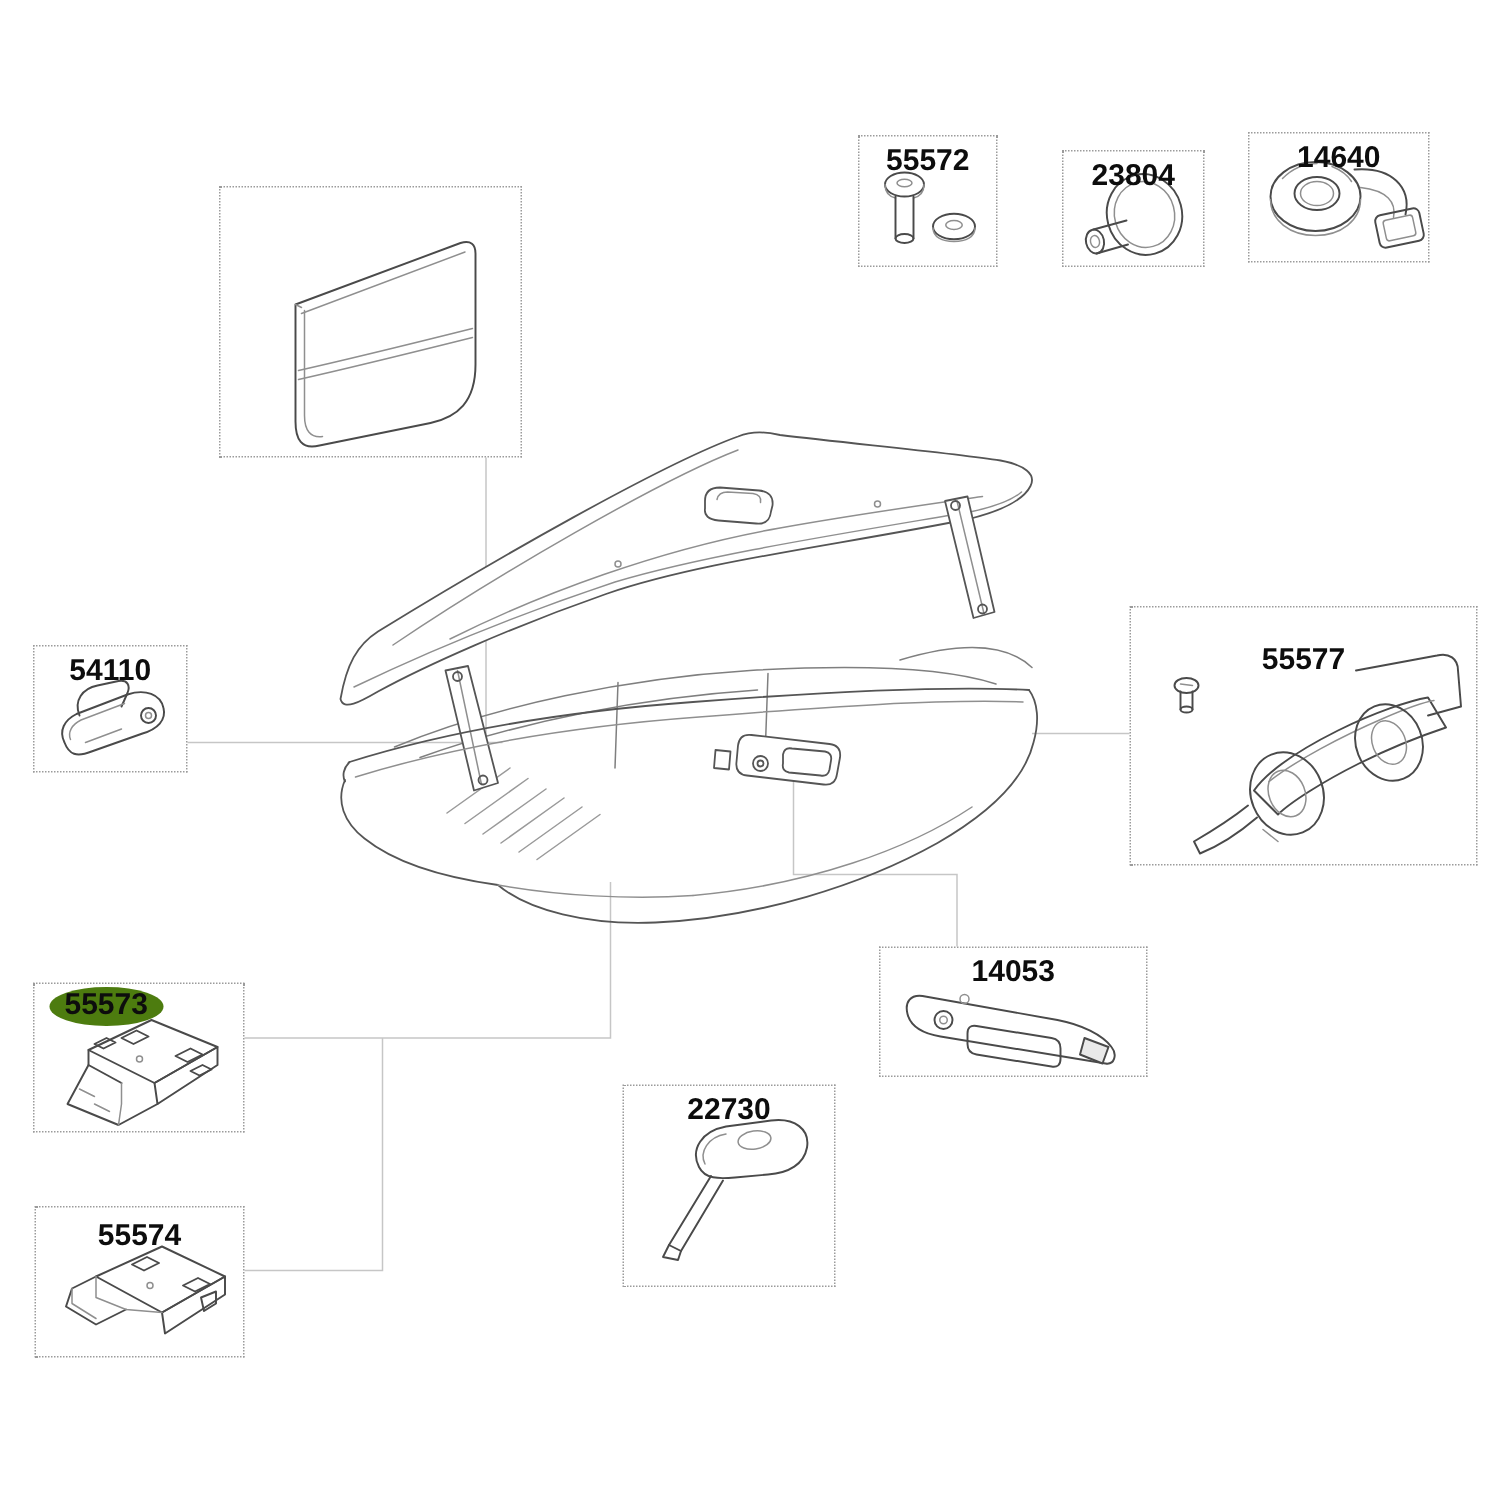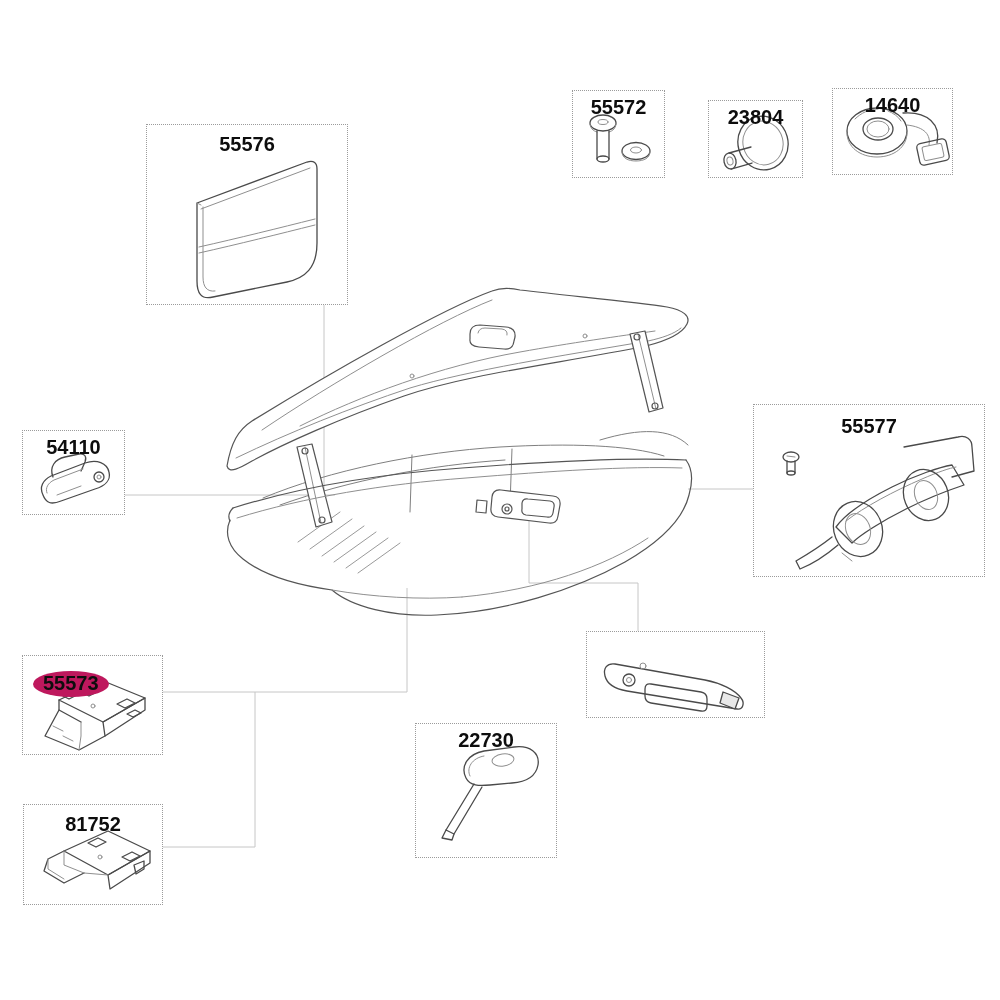--- a/index.html
+++ b/index.html
@@ -13,24 +13,24 @@
     position:absolute;box-sizing:border-box;
     border:1px dotted #9b9b9b;background:transparent;cursor:pointer;
   }
   .part-art{position:absolute;left:0;top:0;width:100%;height:100%;stroke:#4a4a4a;fill:none;stroke-width:1.3;stroke-linejoin:round;stroke-linecap:round;}
   .part-art .lt{stroke:#8f8f8f;stroke-width:1;}
   .part-art .fg{fill:#e9e9e9;}
   .part-label{
     position:relative;z-index:2;text-align:center;
     font-weight:bold;font-size:20px;color:#0d0d0d;line-height:1.15;
   }
-  .pad6{margin-top:5px;} .pad8{margin-top:8px;} .pad12{margin-top:10px;}
+  .pad6{margin-top:5px;} .pad8{margin-top:8px;} .pad12{margin-top:24px;}
   .hl{
-    position:absolute;left:10px;top:15px;display:inline-block;
-    background:#be185d;border-radius:50%;padding:1px 10px 2px 10px;
+    position:absolute;left:10px;top:2px;display:inline-block;
+    background:#4d7c0f;border-radius:50%;padding:1px 10px 2px 10px;
   }
   
   #box-55576{left:146px;top:124px;width:202px;height:181px;}
   #box-55572{left:572px;top:90px;width:93px;height:88px;}
   #box-14303{left:708px;top:100px;width:95px;height:78px;}
   #box-10720{left:832px;top:88px;width:121px;height:87px;}
   #box-54110{left:22px;top:430px;width:103px;height:85px;}
   #box-55573{left:22px;top:655px;width:141px;height:100px;}
   #box-55574{left:23px;top:804px;width:140px;height:101px;}
   #box-55575{left:415px;top:723px;width:142px;height:135px;}
@@ -110,21 +110,20 @@
       <path fill="#ffffff" d="M492,497 q1,-8 9,-7 l52,6 q8,1 7,9 l-2,11 q-1,8 -9,7 l-51,-6 q-8,-1 -7,-9 z"></path>
       <path d="M522,503 q1,-5 6,-4 l22,2 q5,1 4,6 l-1,6 q-1,5 -6,4 l-21,-2 q-5,-1 -4,-6 z"></path>
       <circle cx="507" cy="509" r="5"></circle>
         <circle cx="507" cy="509" r="2"></circle>
       <path fill="#ffffff" d="M477,500 l10,1 -1,12 -10,-1 z"></path>
     </g>
   </g>
 </svg>
 
 <div id="box-55576" class="part-box">
-  <div class="part-label pad8">55576</div>
   <svg class="part-art" viewBox="0 0 200 179">
     <path d="M50,78 L160,37 C167,35 170,38 170,44 L170,118 C170,143 158,153 140,157 L66,172 C54,175 50,168 50,156 Z"></path>
     <path class="lt" d="M54,84 L163,43"></path>
     <path class="lt" d="M54,80 L50,78"></path>
     <path class="lt" d="M52,122 C92,113 132,103 168,94"></path>
     <path class="lt" d="M52,128 C92,119 132,109 168,100"></path>
     <path class="lt" d="M56,82 L56,152 C56,162 60,167 68,166"></path>
   </svg>
 </div>
 
@@ -193,21 +192,21 @@
     <path d="M58,36 l10,-5 8,4 -10,5 z"></path>
     <path d="M94,48 l10,-5 8,4 -10,5 z"></path>
     <path d="M40,40 l8,-4 6,3 -8,4 z"></path>
     <path d="M104,58 l8,-4 6,3 -8,4 z"></path>
     <circle class="lt" cx="70" cy="50" r="2"></circle>
     <path class="lt" d="M30,70 l10,5 M40,80 l10,5"></path>
   </svg>
 </div>
 
 <div id="box-55574" class="part-box">
-  <div class="part-label pad8">81752</div>
+  <div class="part-label pad8">55574</div>
   <svg class="part-art" viewBox="0 0 138 99">
     <path d="M40,46 L84,26 L126,46 L84,70 Z"></path>
     <path d="M126,46 L126,58 L86,84 L84,70 Z"></path>
     <path d="M40,46 L24,54 L20,66 L40,78 L60,68"></path>
     <path class="lt" d="M40,46 L40,60 L60,68 M84,70 L60,68"></path>
     <path class="lt" d="M24,54 L24,64 L40,74"></path>
     <path d="M64,38 l10,-5 8,4 -10,5 z"></path>
     <path d="M98,52 l10,-5 8,4 -10,5 z"></path>
     <circle class="lt" cx="76" cy="52" r="2"></circle>
     <path d="M110,60 l10,-4 0,8 -8,5 z"></path>
@@ -219,20 +218,21 @@
   <svg class="part-art" viewBox="0 0 140 133">
     <path d="M50,54 C44,42 52,30 68,27 L98,23 C114,21 124,29 122,41 C120,52 110,58 96,59 L74,61 C63,62 54,62 50,54 Z"></path>
     <ellipse class="lt" cx="87" cy="36" rx="11" ry="6" transform="rotate(-8 87 36)"></ellipse>
     <path class="lt" d="M54,52 C50,44 56,34 68,32"></path>
     <path d="M58,60 L30,106 M66,63 L38,110"></path>
     <path d="M30,106 L26,114 L36,116 L38,110 Z"></path>
   </svg>
 </div>
 
 <div id="box-14053" class="part-box">
+  <div class="part-label pad6">14053</div>
   <svg class="part-art" viewBox="0 0 177 85">
     <path d="M18,44 C16,36 20,31 28,32 L118,48 C134,51 148,58 154,66 C158,71 156,78 150,77 L40,59 C28,57 20,52 18,44 Z"></path>
     <path d="M64,52 q-6,-1 -6,5 l0,7 q0,6 6,7 l50,8 q6,1 6,-5 l0,-7 q0,-6 -6,-7 z"></path>
     <circle cx="42" cy="48" r="6"></circle>
       <circle class="lt" cx="42" cy="48" r="2.5"></circle>
     <circle class="lt" cx="56" cy="34" r="3"></circle>
     <path class="fg" d="M136,60 L152,66 L148,77 L133,71 Z"></path>
   </svg>
 </div>
 

